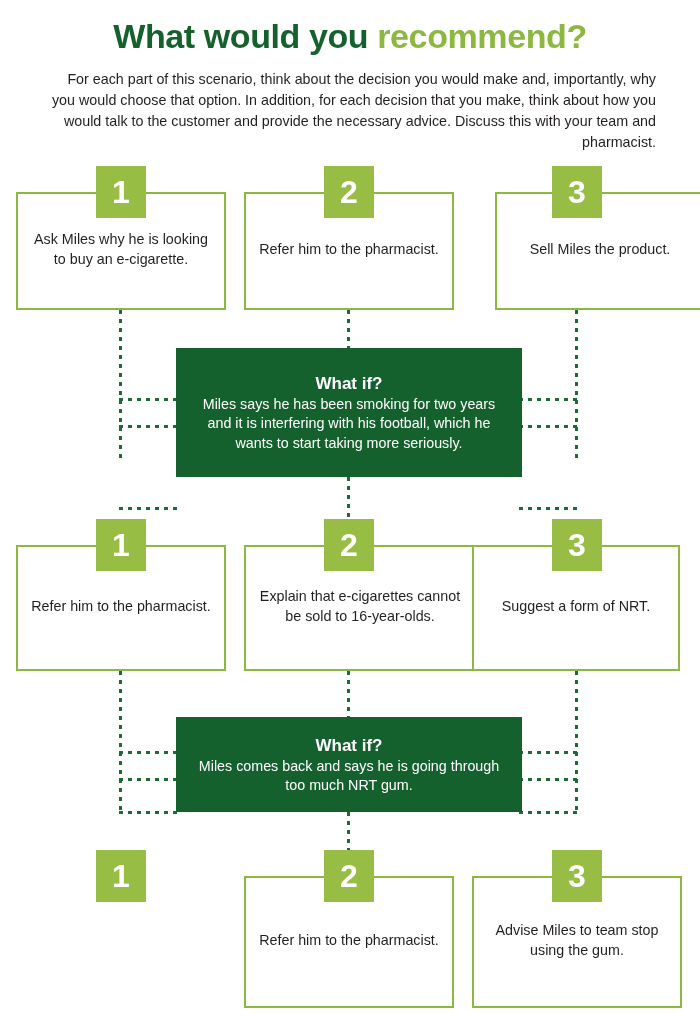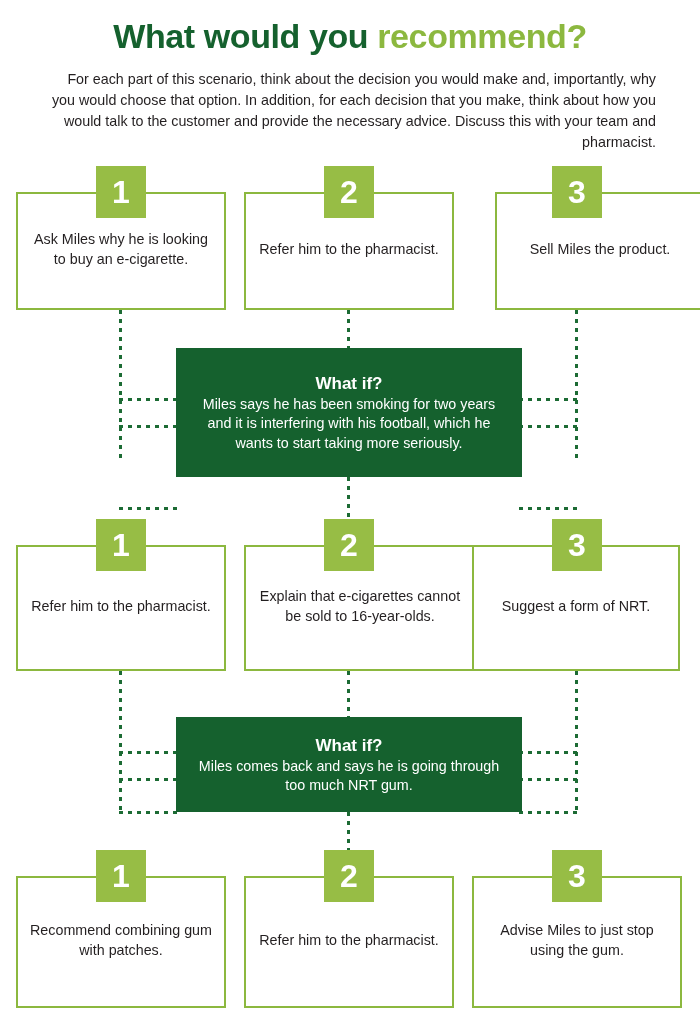--- a/index.html
+++ b/index.html
@@ -195,28 +195,25 @@
 
   <div class="whatif" style="left:176px; top:717px; width:346px; height:95px;">
     <div class="whatif-heading">What if?</div>
     <div class="whatif-body">Miles comes back and says he is going through too much NRT gum.</div>
   </div>
 
   <div class="conn-v" style="left:347px; top:812px; height:44px;"></div>
   <div class="conn-h" style="left:119px; top:811px; width:60px;"></div>
   <div class="conn-h" style="left:519px; top:811px; width:59px;"></div>
 
-  <div class="option-card" style="left:16px; top:876px; width:210px; height:132px;">
-    <div class="option-text">Recommend combining gum with patches.</div>
-  </div>
   <div class="badge" style="left:96px; top:850px;">1</div>
 
   <div class="option-card" style="left:244px; top:876px; width:210px; height:132px;">
     <div class="option-text">Refer him to the pharmacist.</div>
   </div>
   <div class="badge" style="left:324px; top:850px;">2</div>
 
   <div class="option-card" style="left:472px; top:876px; width:210px; height:132px;">
-    <div class="option-text">Advise Miles to just stop using the gum.</div>
+    <div class="option-text">Advise Miles to team stop using the gum.</div>
   </div>
   <div class="badge" style="left:552px; top:850px;">3</div>
 
 </div>
 
 </body></html>

